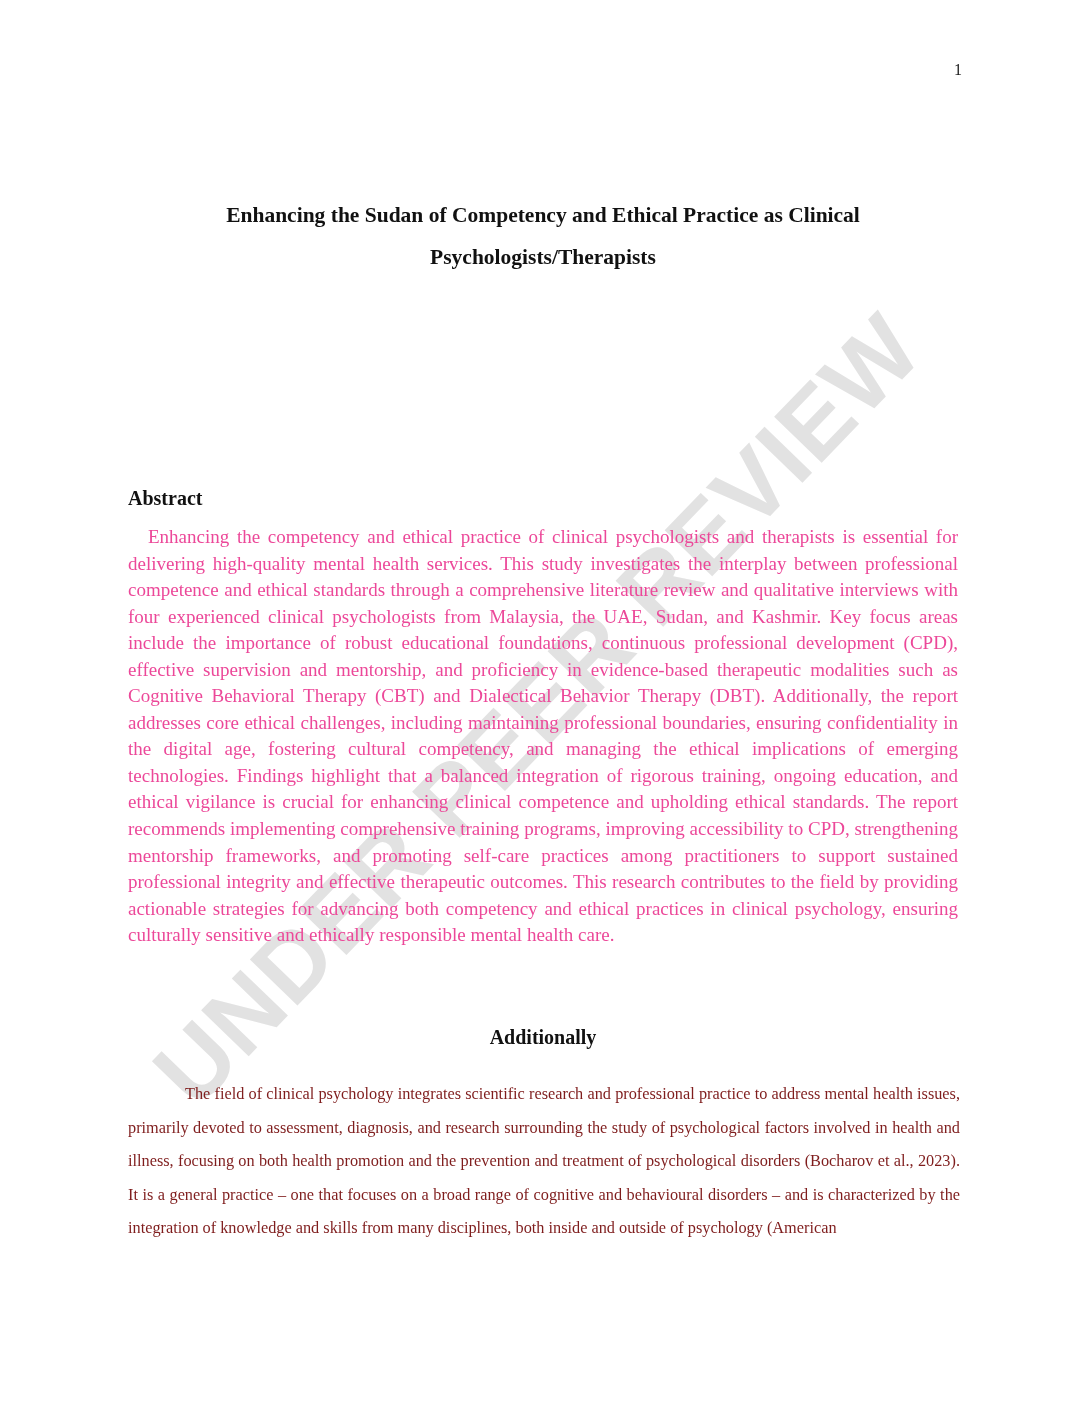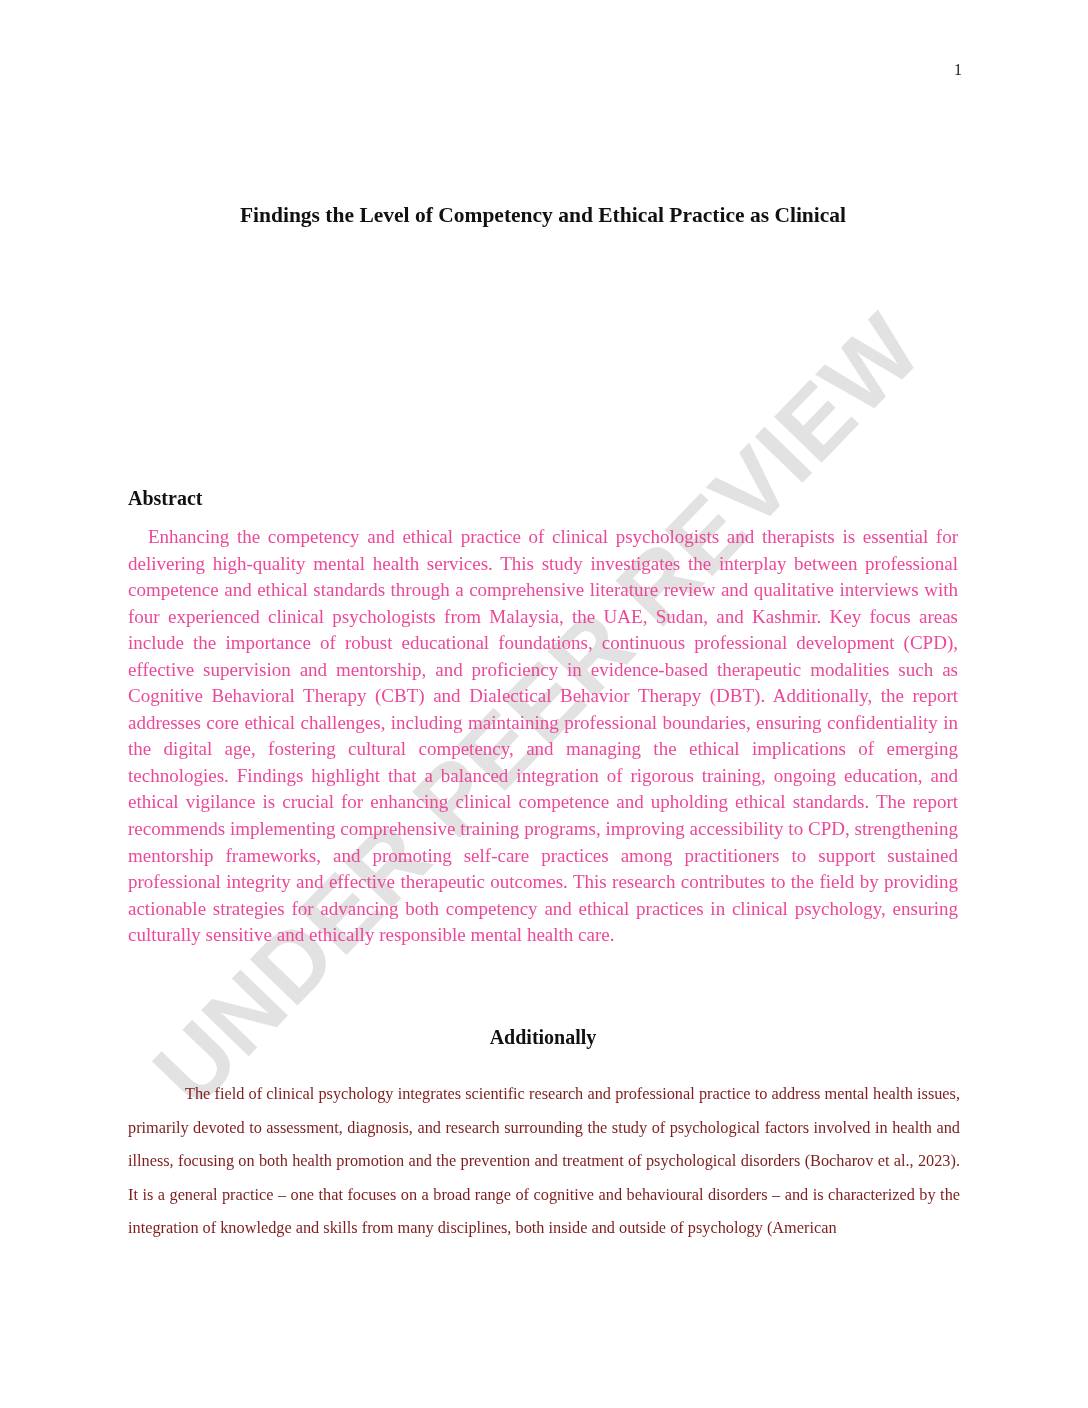--- a/index.html
+++ b/index.html
@@ -100,21 +100,22 @@
 
 <div class="page">
 
   <div class="watermark" style="color: rgb(226, 226, 226);">UNDER PEER REVIEW</div>
 
   <div class="page-number">1</div>
 
   <div class="content">
 
     <div class="title-block">
-      <div>Findings the Level of Competency and Ethical Practice as Clinical</div>
+      <div>Enhancing the Sudan of Competency and Ethical Practice as Clinical</div>
+      <div>Psychologists/Therapists</div>
     </div>
 
     <div class="abstract-heading">Abstract</div>
 
     <div class="abstract-body">Enhancing the competency and ethical practice of clinical psychologists and therapists is essential for delivering high-quality mental health services. This study investigates the interplay between professional competence and ethical standards through a comprehensive literature review and qualitative interviews with four experienced clinical psychologists from Malaysia, the UAE, Sudan, and Kashmir. Key focus areas include the importance of robust educational foundations, continuous professional development (CPD), effective supervision and mentorship, and proficiency in evidence-based therapeutic modalities such as Cognitive Behavioral Therapy (CBT) and Dialectical Behavior Therapy (DBT). Additionally, the report addresses core ethical challenges, including maintaining professional boundaries, ensuring confidentiality in the digital age, fostering cultural competency, and managing the ethical implications of emerging technologies. Findings highlight that a balanced integration of rigorous training, ongoing education, and ethical vigilance is crucial for enhancing clinical competence and upholding ethical standards. The report recommends implementing comprehensive training programs, improving accessibility to CPD, strengthening mentorship frameworks, and promoting self-care practices among practitioners to support sustained professional integrity and effective therapeutic outcomes. This research contributes to the field by providing actionable strategies for advancing both competency and ethical practices in clinical psychology, ensuring culturally sensitive and ethically responsible mental health care.</div>
 
     <div class="introduction-heading">Additionally</div>
 
     <div class="introduction-body">The field of clinical psychology integrates scientific research and professional practice to address mental health issues, primarily devoted to assessment, diagnosis, and research surrounding the study of psychological factors involved in health and illness, focusing on both health promotion and the prevention and treatment of psychological disorders (Bocharov et al., 2023). It is a general practice – one that focuses on a broad range of cognitive and behavioural disorders – and is characterized by the integration of knowledge and skills from many disciplines, both inside and outside of psychology (American</div>
 

